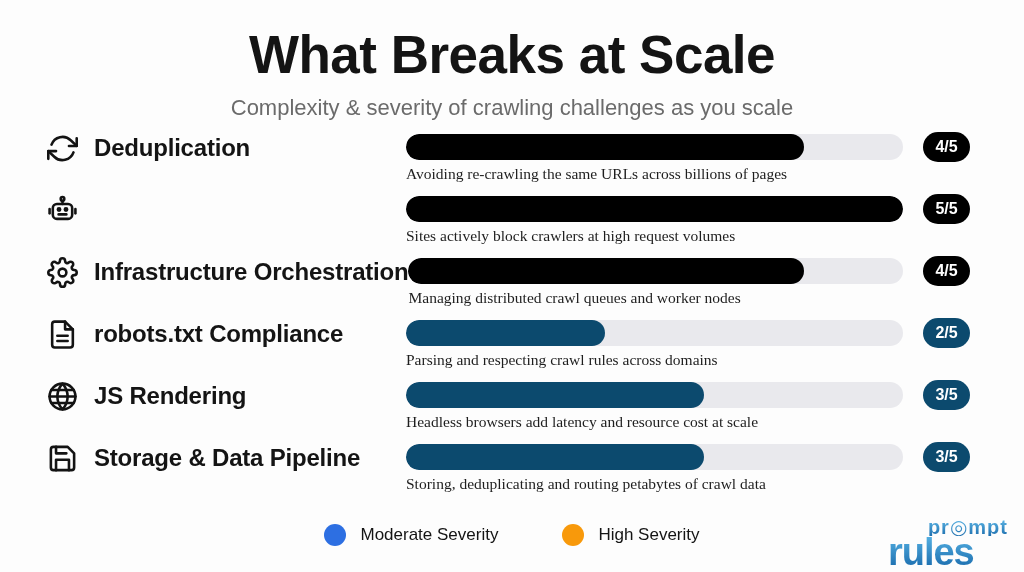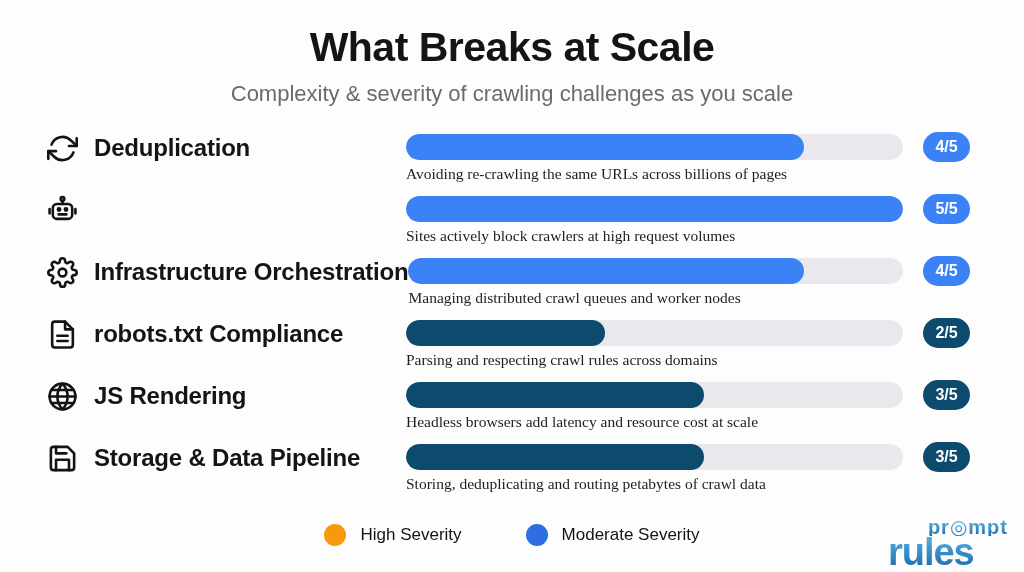--- a/index.html
+++ b/index.html
@@ -6,21 +6,21 @@
   html,body { width:1024px; height:572px; overflow:hidden; }
   body {
     background:#fdfdfd;
     font-family:"Liberation Sans","DejaVu Sans",sans-serif;
     color:#161616;
     position:relative;
   }
   
   .header { text-align:center; padding-top:24px; }
   .title {
-    font-size:41px; font-weight:800; letter-spacing:-0.5px; color:#141414;
+    font-size:53px; font-weight:800; letter-spacing:-0.5px; color:#141414;
   }
   .subtitle {
     margin-top:10px; font-size:22px; color:#6b6b6b; font-weight:400;
   }
   
   .rows {
     position:absolute; left:46px; right:54px; top:134px;
     display:flex; flex-direction:column; gap:13px;
   }
   .row { display:flex; align-items:flex-start; }
@@ -35,21 +35,21 @@
     height:26px; border-radius:13px; background:#E9E9ED; overflow:hidden; width:100%;
   }
   .bar-fill { height:100%; border-radius:13px; width:0; }
   .row-desc { font-size:15.5px; color:#1e1e1e; white-space:nowrap; }
   .badge {
     flex:0 0 auto; margin-left:20px; margin-top:-2px;
     min-width:47px; height:30px; padding:0 8px; border-radius:16px;
     display:flex; align-items:center; justify-content:center;
     color:#ffffff; font-weight:700; font-size:16px;
   }
-  .sev-high .bar-fill, .sev-high .badge { background:#3b82f6; }
+  .sev-high .bar-fill, .sev-high .badge { background:#000000; }
   .sev-moderate .bar-fill, .sev-moderate .badge { background:#0c4a6e; }
   
   .legend {
     position:absolute; top:524px; left:0; right:0;
     display:flex; justify-content:center; gap:64px; align-items:center;
   }
   .legend-item { display:flex; align-items:center; gap:14px; }
   .legend-dot { width:22px; height:22px; border-radius:50%; }
   .legend-dot.moderate { background:#2D6FE2; }
   .legend-dot.high { background:#F8990B; }
@@ -204,25 +204,25 @@
         </div>
       <div class="row-desc">Storing, deduplicating and routing petabytes of crawl data</div>
     </div>
     <div class="badge">3/5</div>
   </div>
 
 </div>
 
 <div class="legend">
   <div class="legend-item">
+    <span class="legend-dot moderate"></span>
+    <span class="legend-label">Moderate Severity</span>
+  </div>
+  <div class="legend-item">
     <span class="legend-dot high"></span>
     <span class="legend-label">High Severity</span>
-  </div>
-  <div class="legend-item">
-    <span class="legend-dot moderate"></span>
-    <span class="legend-label">Moderate Severity</span>
   </div>
 </div>
 
 <div class="logo">
   <div class="logo-top"><span>pr</span><span class="logo-target">◎</span><span>mpt</span></div>
   <div class="logo-bottom"><span>rules</span><span class="logo-gear">⚙</span></div>
 </div>
 
 </body></html>

